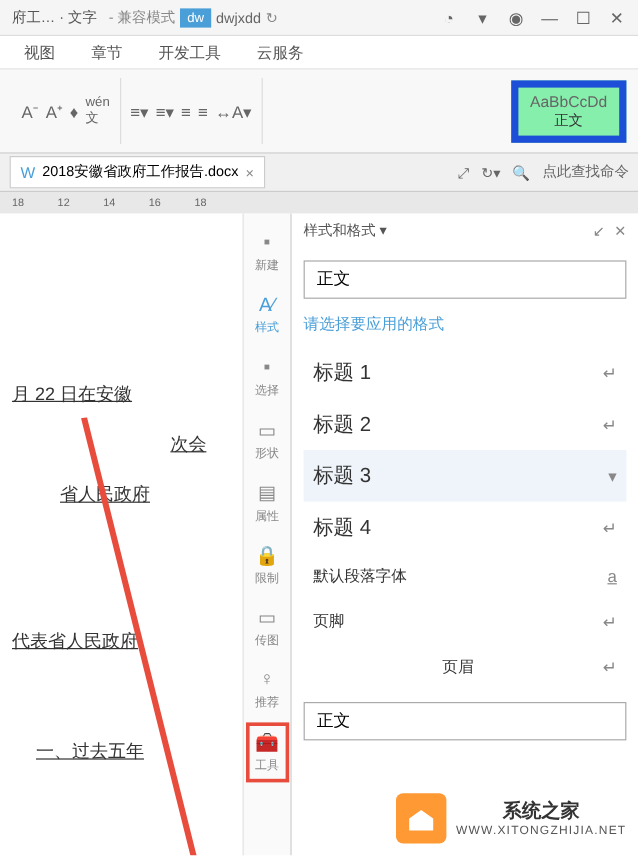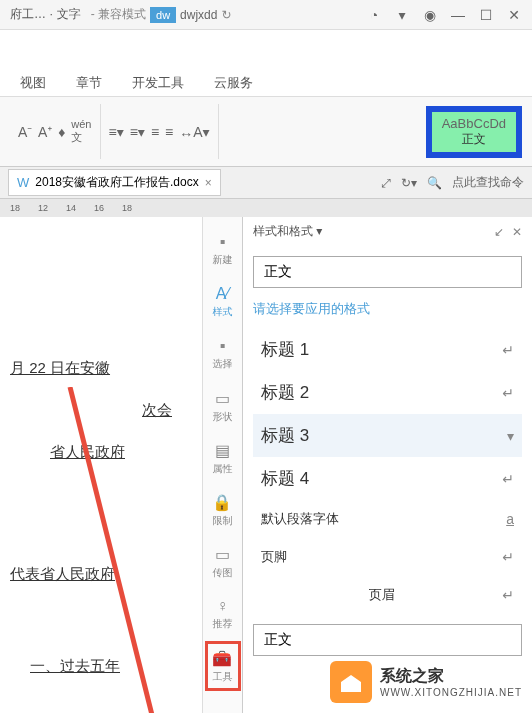--- a/index.html
+++ b/index.html
@@ -5,37 +5,37 @@
     * { margin: 0; padding: 0; box-sizing: border-box; font-family: "Microsoft YaHei", sans-serif; }
     body { width: 532px; height: 713px; background: #fff; overflow: hidden; position: relative; }
     
     .titlebar { height: 30px; background: #f5f5f5; display: flex; align-items: center; border-bottom: 1px solid #ddd; font-size: 12px; }
     .title-tab { padding: 0 10px; color: #555; }
     .title-mode { color: #888; }
     .dw-badge { background: #4a9fd8; color: #fff; padding: 2px 6px; font-size: 11px; margin: 0 4px; }
     .title-right { margin-left: auto; display: flex; align-items: center; gap: 8px; padding-right: 8px; }
     .winbtn { width: 20px; height: 20px; display: flex; align-items: center; justify-content: center; color: #666; font-size: 14px; cursor: pointer; }
     
-    .menubar { height: 28px; display: flex; align-items: center; padding-left: 20px; gap: 30px; font-size: 13px; color: #555; border-bottom: 1px solid #ddd; margin-top: 39px; }
+    .menubar { height: 28px; display: flex; align-items: center; padding-left: 20px; gap: 30px; font-size: 13px; color: #555; border-bottom: 1px solid #ddd; }
     .menu-item { cursor: pointer; }
     
     .toolbar { height: 70px; background: #f8f8f8; display: flex; align-items: center; padding: 0 10px; border-bottom: 1px solid #ccc; position: relative; }
     .tool-group { display: flex; align-items: center; gap: 6px; border-right: 1px solid #ddd; padding: 0 8px; height: 55px; }
     .tool-btn { color: #666; font-size: 14px; display: flex; flex-direction: column; align-items: center; }
     .style-box { position: absolute; right: 10px; border: 6px solid #1d4ed8; padding: 4px 10px; text-align: center; background: #86efac; }
     .style-box-name { font-size: 13px; color: #666; }
     .style-box-label { font-size: 12px; color: #333; }
     
     .doc-tabs { height: 32px; background: #f0f0f0; display: flex; align-items: center; padding: 0 8px; border-bottom: 1px solid #ccc; }
     .doc-tab { background: #fff; padding: 4px 8px; font-size: 12px; display: flex; align-items: center; gap: 6px; border: 1px solid #ccc; }
     .doc-icon { color: #4a9fd8; font-size: 13px; }
     .doc-close { color: #888; cursor: pointer; }
     .doc-right { margin-left: auto; display: flex; align-items: center; gap: 10px; font-size: 12px; color: #666; }
     
-    .ruler { height: 18px; background: #e8e8e8; display: flex; align-items: center; font-size: 9px; color: #666; padding-left: 10px; gap: 18px; }
+    .ruler { height: 18px; background: #e8e8e8; display: flex; align-items: center; font-size: 9px; color: #666; padding-left: 10px; gap: 28px; }
     
     .main { display: flex; height: 535px; position: relative; }
     
     .document { flex: 1; background: #fff; padding: 20px 10px; font-size: 15px; color: #333; line-height: 2.8; position: relative; overflow: hidden; text-decoration: underline; }
     .doc-line { white-space: nowrap; }
     
     .red-arrow { position: absolute; top: 170px; left: 60px; width: 130px; height: 450px; pointer-events: none; z-index: 5; }
     
     .side-tools { width: 40px; background: #fafafa; border-left: 1px solid #ddd; display: flex; flex-direction: column; align-items: center; padding-top: 8px; gap: 2px; }
     .side-tool { width: 36px; height: 50px; display: flex; flex-direction: column; align-items: center; justify-content: center; font-size: 10px; color: #888; cursor: pointer; gap: 2px; }
@@ -52,21 +52,21 @@
     .style-btn { border: 1px solid #aaa; padding: 4px 10px; font-size: 12px; background: #fff; cursor: pointer; }
     .hint { color: #4a9fd8; font-size: 13px; margin-bottom: 10px; }
     .style-list { display: flex; flex-direction: column; }
     .style-item { padding: 10px 8px; font-size: 17px; font-weight: 500; color: #333; display: flex; justify-content: space-between; align-items: center; cursor: pointer; }
     .style-item.h3 { background: #eef4fa; }
     .style-item .ret { color: #888; font-size: 14px; font-weight: normal; }
     .style-item.small { font-size: 13px; font-weight: normal; }
     .style-item .a { text-decoration: underline; }
     .current-style-box { border: 1px solid #aaa; padding: 6px 10px; font-size: 14px; margin-top: 10px; }
     
-    .watermark { position: absolute; bottom: 10px; right: 10px; display: flex; align-items: center; gap: 8px; z-index: 20; }
+    .watermark { position: absolute; bottom: 10px; right: 10px; display: flex; align-items: center; gap: 8px; z-index: 20; text-align: center; }
     .wm-icon { width: 42px; height: 42px; background: #ff9933; border-radius: 6px; display: flex; align-items: center; justify-content: center; }
     .wm-main { font-weight: bold; font-size: 16px; color: #333; }
     .wm-sub { font-size: 10px; color: #555; letter-spacing: 1px; }
   </style>
 </head>
 <body>
 
 <div class="titlebar">
   <span class="title-tab"><span>府工…</span> · <span>文字</span></span>
   <span class="title-mode">- <span>兼容模式</span></span>

